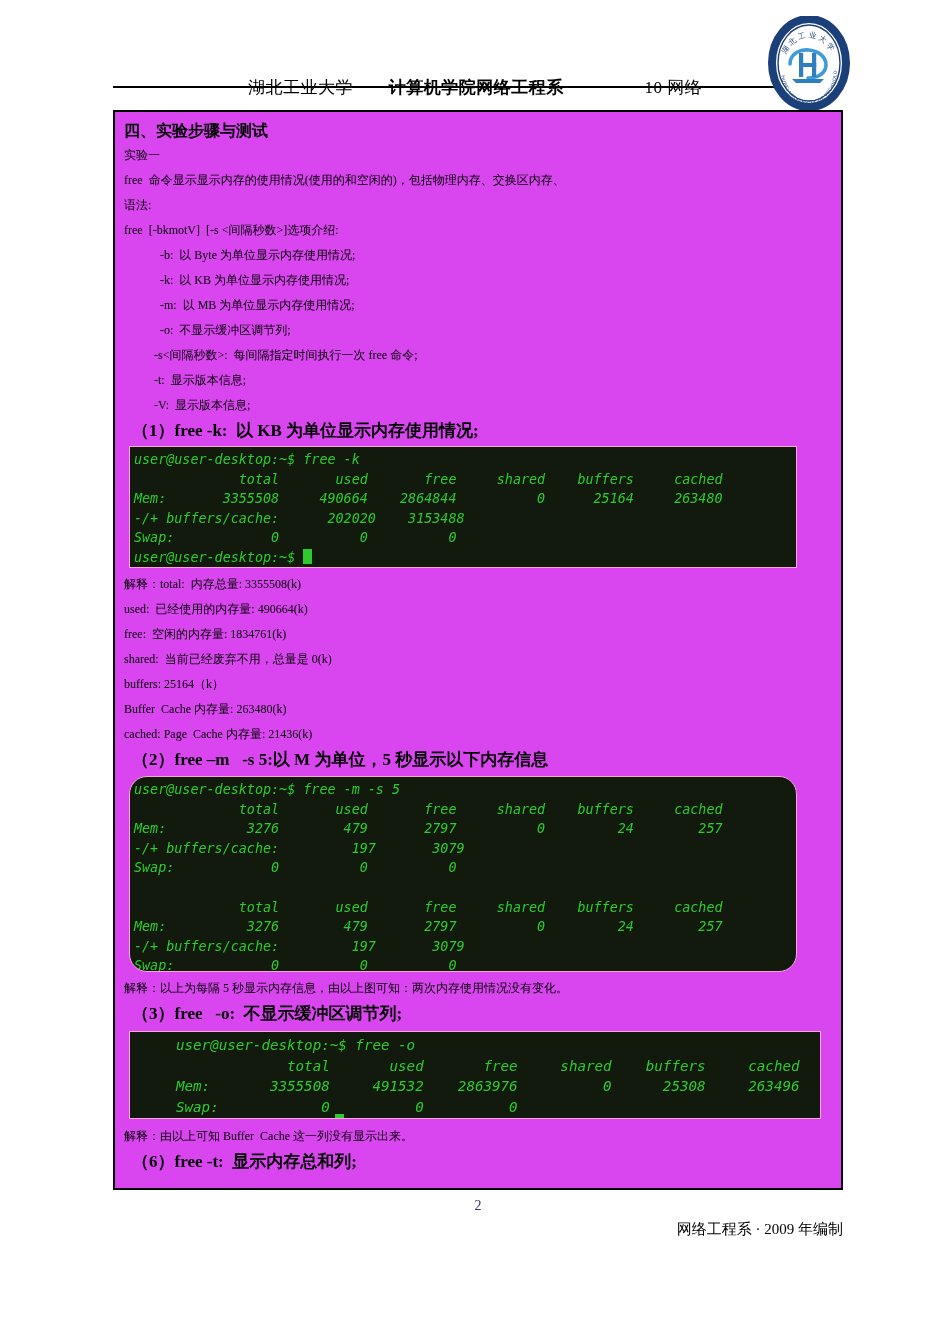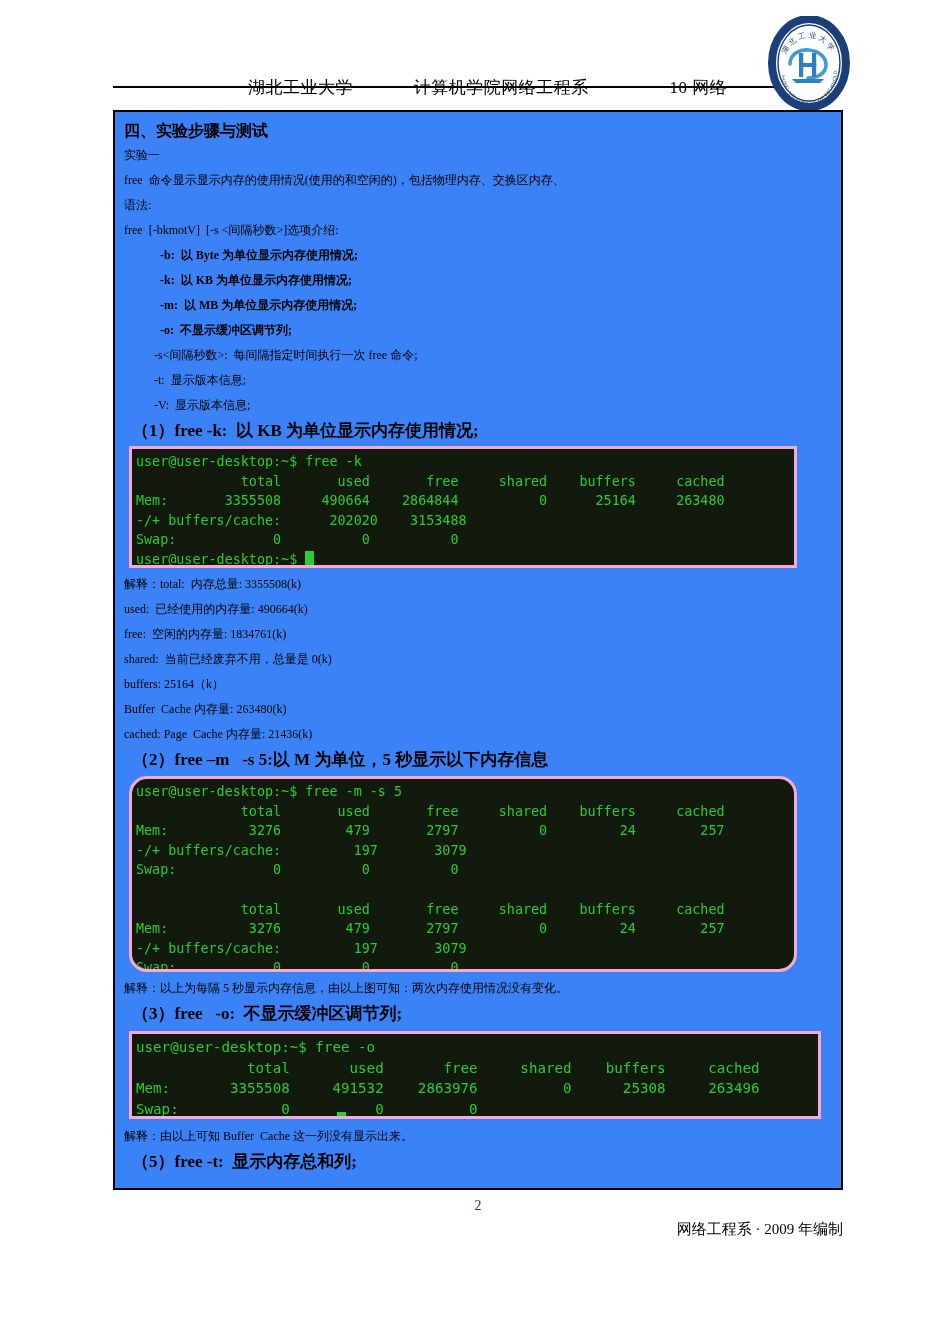--- a/index.html
+++ b/index.html
@@ -45,21 +45,21 @@
     position: absolute;
     left: 0;
     top: 62px;
     width: 660px;
     font-size: 17px;
     letter-spacing: 0.5px;
     white-space: nowrap;
   }
   .header-text .ht-seg { display: inline-block; }
   .ht-1 { margin-left: 135px; }
-  .ht-2 { margin-left: 56px; }
+  .ht-2 { margin-left: 31px; font-weight: bold; }
   .ht-3 { margin-left: 76px; }
 
   
   .logo {
     position: absolute;
     left: 764px;
     top: 16px;
     width: 90px;
     height: 96px;
   }
@@ -67,64 +67,65 @@
 
   
   .content-box {
     position: absolute;
     left: 113px;
     top: 110px;
     width: 730px;
     height: 1080px;
     border: 2px solid #000;
     box-sizing: border-box;
-    background: #3b82f6;
+    background: #d946ef;
   }
   .content-inner {
     position: absolute;
     left: 9px;
     top: 6px;
     width: 712px;
   }
 
   
   .ln {
     font-size: 12px;
     line-height: 25px;
     white-space: pre-wrap;
     color: #000;
   }
   .ln.bold { font-weight: bold; font-size: 16px; }
   .ln.small { font-size: 17px; font-weight: bold; }
-  .indent-1 { padding-left: 36px; font-weight: bold; }
+  .indent-1 { padding-left: 36px; }
   .indent-2 { padding-left: 30px; }
   .indent-p { padding-left: 8px; }
 
   
   .terminal {
     background: #111a0d;
-    border: 3px solid #f9a8d4;
+    border: 1px solid #f9a8d4;
     box-sizing: border-box;
     font-family: "DejaVu Sans Mono", "Liberation Mono", monospace;
     color: #2ecb2e;
     overflow: hidden;
     position: relative;
+    font-style: italic;
   }
   .terminal pre {
     margin: 0;
     padding: 3px 0 3px 4px;
     font-size: 13.4px;
     line-height: 19.6px;
     white-space: pre;
     color: #2ecb2e;
     font-family: "DejaVu Sans Mono", "Liberation Mono", monospace;
   }
   .term-1 { width: 668px; height: 122px; margin: 3px 0 4px 5px; }
   .term-2 { width: 668px; height: 196px; margin: 4px 0 4px 5px; border-radius: 18px; }
-  .term-3 { width: 692px; height: 88px; margin: 5px 0 5px 5px; }
+  .term-3 { width: 692px; height: 88px; margin: 5px 0 5px 5px; padding-left: 42px; }
   .term-3 pre { font-size: 14.2px; line-height: 20.6px; }
 
   .cursor {
     display: inline-block;
     width: 9px;
     height: 15px;
     background: #2ecb2e;
     vertical-align: -2px;
   }
   .cursor-sm {
@@ -253,21 +254,21 @@
 
       <div class="terminal term-3">
         <pre>user@user-desktop:~$ free -o
              total       used       free     shared    buffers     cached
 Mem:       3355508     491532    2863976          0      25308     263496
 Swap:            0          0          0</pre>
         <span class="cursor-sm"></span>
       </div>
 
       <div class="ln">解释：由以上可知 Buffer  Cache 这一列没有显示出来。</div>
-      <div class="ln indent-p small">（5）free -t:  显示内存总和列;</div>
+      <div class="ln indent-p small">（6）free -t:  显示内存总和列;</div>
 
     </div>
   </div>
 
   <div class="footer">
     <div class="page-number">2</div>
     <div class="footer-right">网络工程系 · 2009 年编制</div>
   </div>
 
 </div>

